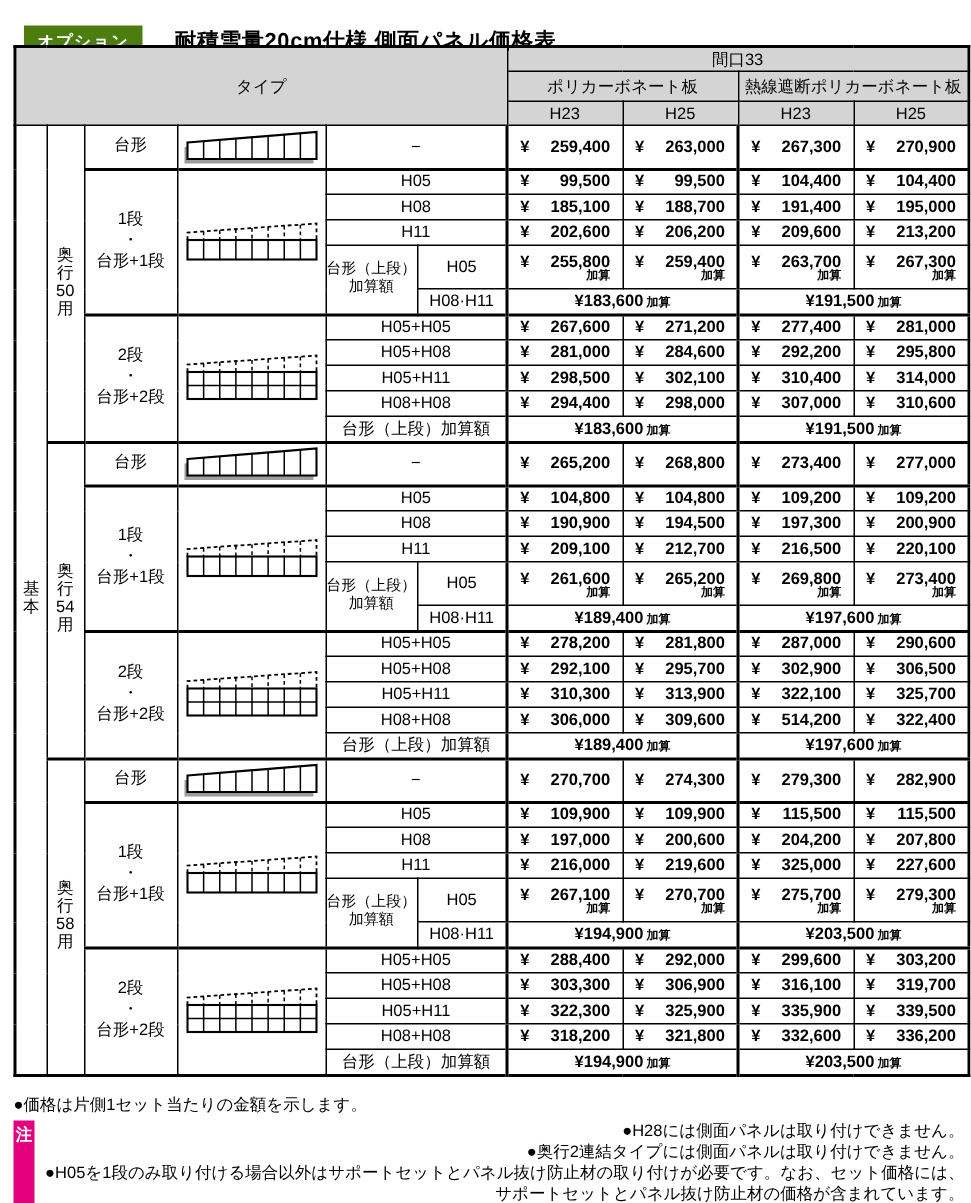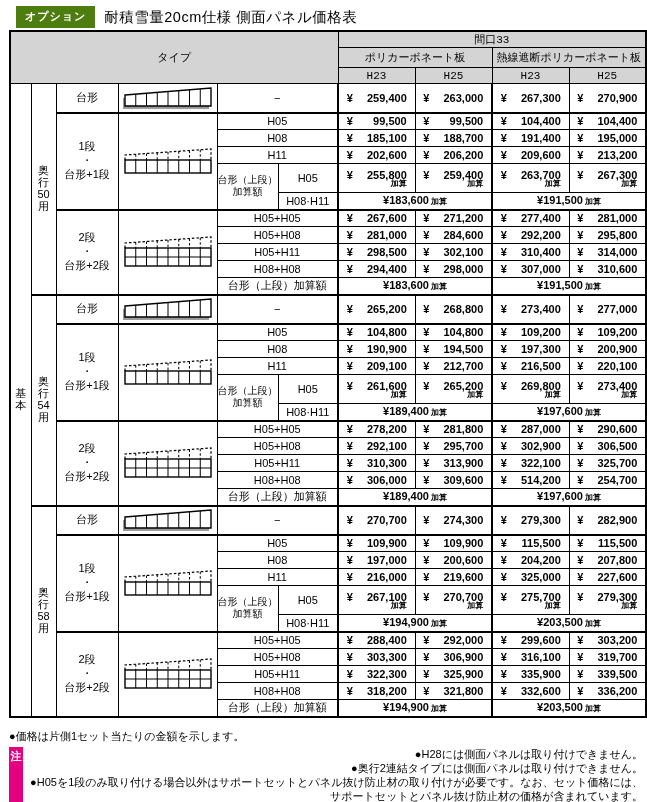--- a/index.html
+++ b/index.html
@@ -5,28 +5,28 @@
   html,body{margin:0;padding:0;}
   body{
     width:647px;height:802px;background:#ffffff;position:relative;
     font-family:"Liberation Sans","DejaVu Sans",sans-serif;color:#000;
     -webkit-font-smoothing:antialiased;
   }
   
   .page-header{position:absolute;left:16px;top:6px;display:flex;align-items:center;gap:9px;}
   .opt-badge{background:#4d7c0f;color:#fff;font-weight:bold;font-size:11px;
     padding:3px 9px 4px;letter-spacing:1px;}
-  .page-title{font-size:14.5px;font-weight:normal;margin:0;letter-spacing:.5px;}
+  .page-title{font-size:14.5px;font-weight:bold;margin:12px;letter-spacing:.5px;}
 
   
   .table-wrap{position:absolute;left:9px;top:30px;}
   table{border-collapse:collapse;table-layout:fixed;border:2px solid #000;}
   th,td{border:1px solid #000;padding:0;text-align:center;vertical-align:middle;
     font-size:11px;font-weight:normal;overflow:hidden;background:#fff;}
-  thead th{background:#d4d4d4;font-weight:normal;font-family:Liberation Mono, monospace;}
+  thead th{background:#d4d4d4;font-weight:normal;}
   tr.h-row1{height:16px}  tr.h-row2{height:20px}  tr.h-row3{height:16px}
   tr.tall{height:29px}    tr.norm{height:17px}
   tr.block-top>td{border-top:2px solid #000;}
   tr.section-top>td{border-top:2px solid #000;}
   td.pcol0,td.pcol2{border-left:2px solid #000;}
 
   .vert{display:flex;flex-direction:column;align-items:center;justify-content:center;
     line-height:1.08;font-size:11px;}
   .type-lines div{line-height:1.25;}
   .spec-left{font-size:10px;line-height:1.25;}
@@ -760,21 +760,21 @@
             </td>
             <td class="price-cell pcol2">
               <div class="pr">
                 <span>¥</span>
                 <span>514,200</span>
               </div>
             </td>
             <td class="price-cell pcol3">
               <div class="pr">
                 <span>¥</span>
-                <span>254,700</span>
+                <span>322,400</span>
               </div>
             </td>
           </tr>
           <tr class="norm">
             <td colspan="2">台形（上段）加算額</td>
             <td class="price-cell pcol0" colspan="2"><span>¥189,400</span><span class="suffix">加算</span></td>
             <td class="price-cell pcol2" colspan="2"><span>¥197,600</span><span class="suffix">加算</span></td>
           </tr>
           <tr class="tall section-top">
             <td rowspan="11">

